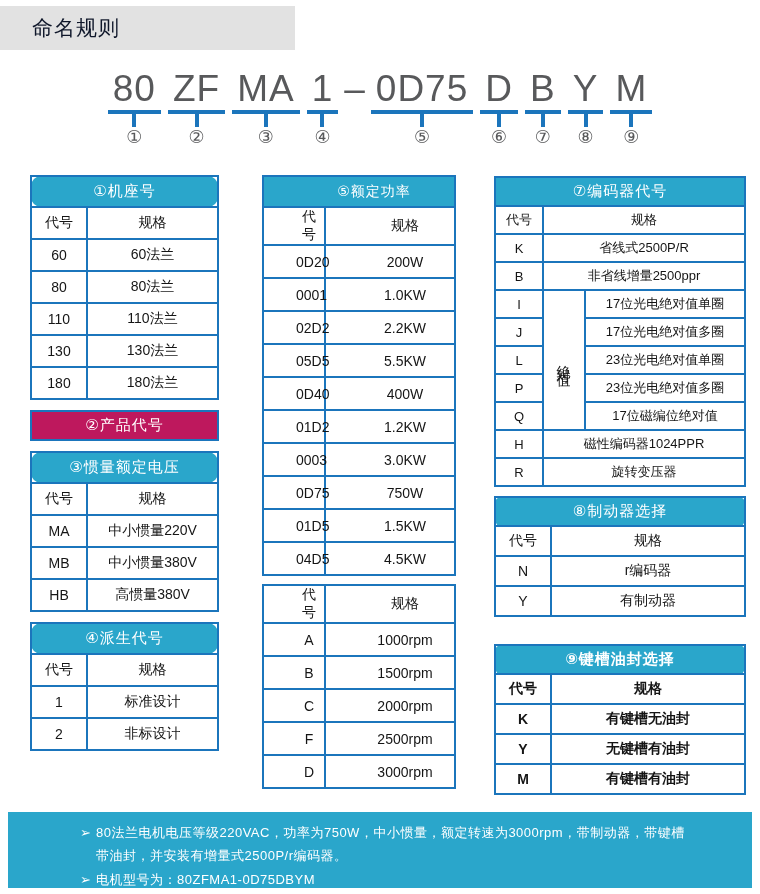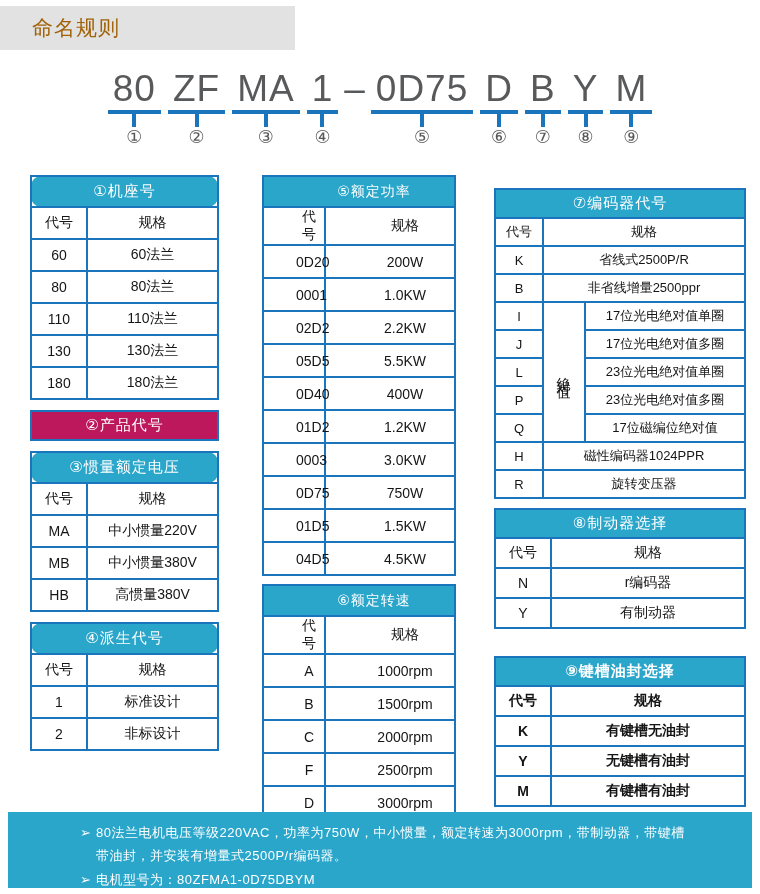--- a/index.html
+++ b/index.html
@@ -2,55 +2,55 @@
 <html><head>
 <meta charset="utf-8">
 <style>
   * { margin:0; padding:0; box-sizing:border-box; }
   html,body { width:760px; background:#fdfdfd; font-family:"Liberation Sans","DejaVu Sans",sans-serif; }
   #page { position:relative; width:760px; height:894px; background:#ffffff; overflow:hidden; }
 
   
   #title-bar { position:absolute; top:6px; left:0; width:295px; height:44px;
     background:#e2e2e2; display:flex; align-items:center; padding-left:32px; }
-  #title-bar .title-text { font-size:21px; color:#a16207; letter-spacing:1px; }
+  #title-bar .title-text { font-size:21px; color:#0f172a; letter-spacing:1px; }
 
   
   #model-area { position:absolute; top:70px; left:0; width:760px;
     display:flex; justify-content:center; align-items:flex-start; gap:17px; }
   .seg { display:flex; flex-direction:column; align-items:center; }
   .seg-text { font-size:37px; line-height:1.0; color:#58595b; letter-spacing:1px; }
   .seg-underline { margin-top:3px; height:4px; background:#1b75bc; width:calc(100% + 10px); }
   .seg-tick { width:4px; height:13px; background:#1b75bc; }
   .seg-num { margin-top:1px; font-size:18px; color:#58595b; line-height:1.1; }
   .dash { font-size:37px; line-height:1.0; color:#58595b; margin:0 -6px; }
 
   
   .col { position:absolute; display:flex; flex-direction:column; }
   #col-left  { top:175px; left:30px;  width:189px; gap:10px; }
   #col-mid   { top:175px; left:262px; width:194px; gap:8px; }
-  #col-right { top:188px; left:494px; width:252px; gap:9px; }
+  #col-right { top:176px; left:494px; width:252px; gap:9px; }
   #col-right .gap-lg { margin-top:18px;font-weight:bold; }
 
   
   table { width:100%; border-collapse:collapse; table-layout:fixed; background:#fff; }
   td { border:2px solid #1b75bc; text-align:center; vertical-align:middle;
        font-size:14px; color:#151515; padding:0 2px; }
   .band { background:#2aa6cb; color:#ffffff; font-size:15px; letter-spacing:1px; }
   .band-solo { border:2px solid #1b75bc; background:#be185d; color:#ffffff;
        font-size:15px; letter-spacing:1px; height:31px; display:flex;
        align-items:center; justify-content:center; }
 
   #col-left  td { height:32px;border-radius:10px; }
   #col-left  .band { height:31px; }
   #col-mid   td { height:33px; font-size:14px;padding-left:32px; }
   #col-mid   .band { height:31px; }
   #tbl-encoder td { height:28px; font-size:13px; }
   #tbl-encoder .band { height:29px; font-size:15px; }
-  #tbl-brake td, #tbl-keyway td { height:30px; }
+  #tbl-brake td, #tbl-keyway td { height:30px;border-radius:6px; }
   #tbl-brake .band, #tbl-keyway .band { height:29px; }
 
   .vert-cell div { writing-mode:vertical-lr; text-orientation:upright;
     margin:0 auto; font-size:14px; letter-spacing:4px; color:#151515; }
 
   
   #note { position:absolute; top:812px; left:8px; width:744px; height:76px;
     background:#2aa6cb; color:#ffffff; font-size:13px; line-height:1.8;
     padding:9px 58px 0 72px; }
   .note-line { display:flex; }
@@ -272,23 +272,20 @@
           </tr>
     </tbody>
       </table>
 
     <table id="tbl-speed">
       <colgroup>
           <col style="width:62px">
           <col>
         </colgroup>
       <tbody>
-          <tr>
-            <td class="band" colspan="2">⑥额定转速</td>
-          </tr>
       <tr>
         <td>代号</td>
         <td>规格</td>
       </tr>
       <tr>
             <td>A</td>
             <td>1000rpm</td>
           </tr>
       <tr>
             <td>B</td>

